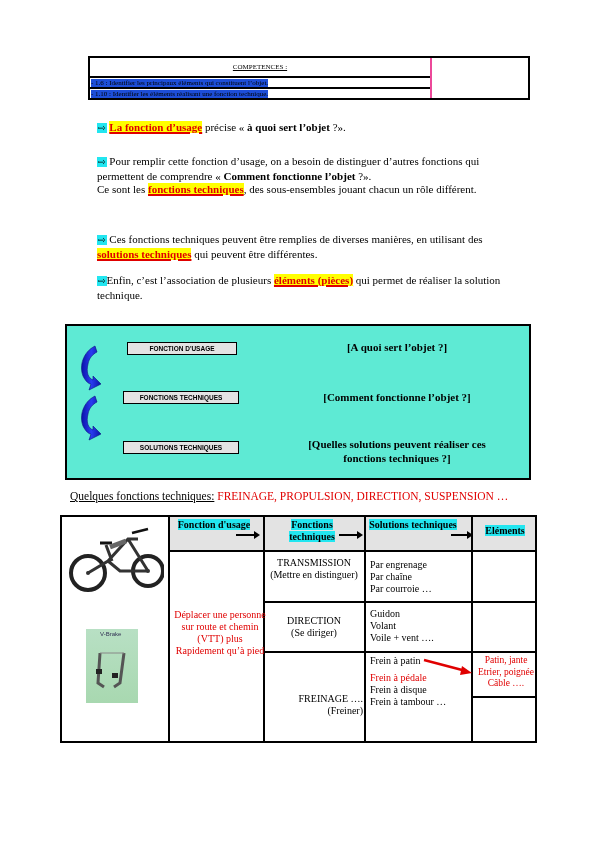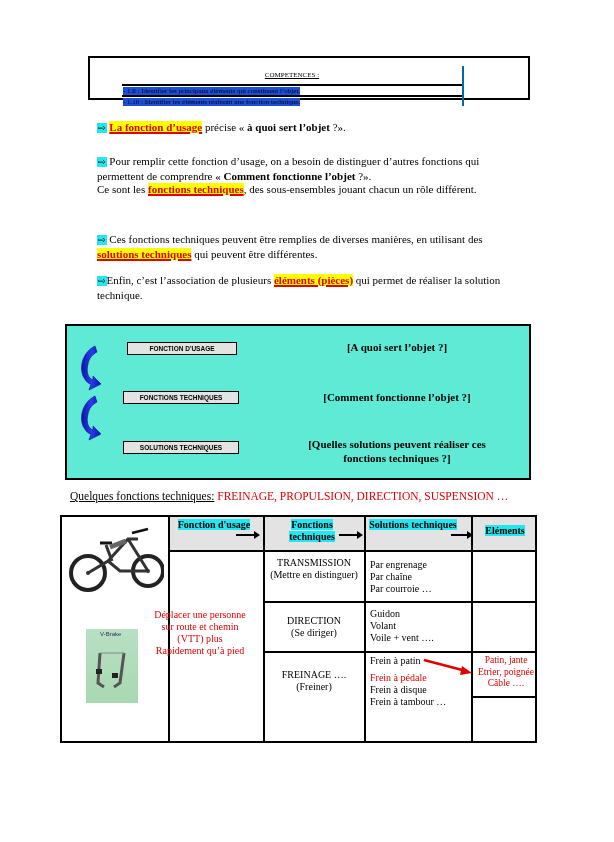--- a/index.html
+++ b/index.html
@@ -1,21 +1,21 @@
 <!DOCTYPE html>
 <html><head>
 <meta charset="utf-8">
 <style>
   html, body { margin:0; padding:0; background:#fff; }
   body { width:614px; height:842px; position:relative; overflow:hidden; font-family:"Liberation Serif", serif; color:#000; }
   .abs { position:absolute; }
 
   
   #comp-box { left:88px; top:56px; width:442px; height:44px; border:2px solid #000; box-sizing:border-box; }
-  #comp-left { position:absolute; left:0; top:8px; width:342px; height:100%; border-right:2px solid #0369a1; box-sizing:border-box;margin-left:32px; }
+  #comp-left { position:absolute; left:0; top:0; width:342px; height:100%; border-right:2px solid #ec4899; box-sizing:border-box; }
   #comp-title { position:absolute; left:0; right:0; top:5px; text-align:center; font-size:7px; text-decoration:underline; }
   .comp-line { position:absolute; left:0; right:0; height:12px; border-top:2px solid #000; font-size:7px; line-height:11px; padding-left:1px; box-sizing:border-box; }
   .comp-line span { background:#1d4ed8; }
   #comp-l1 { top:18px; }
   #comp-l2 { top:29px; }
   #fiche { position:absolute; left:342px; right:0; top:0; bottom:0; text-align:center; font-size:11px; padding-top:26px; box-sizing:border-box; }
 
   
   .para { font-size:11px; line-height:13.5px; }
   .arrow { background:#22e6f0; color:#000; font-family:"DejaVu Sans", sans-serif; font-size:9px; padding:0 1px; }
@@ -134,21 +134,21 @@
     <div style="position:absolute; left:14px; top:2px; font-family:'Liberation Sans',sans-serif; font-size:6px; color:#335;">V-Brake</div>
     <svg class="abs" style="left:4px; top:10px;" width="44" height="60" viewBox="0 0 44 60">
       <path d="M10 14 L8 44 L14 48" stroke="#555" stroke-width="3" fill="none"></path>
       <path d="M34 14 L30 44 L24 48" stroke="#555" stroke-width="3" fill="none"></path>
       <path d="M10 14 L34 14" stroke="#888" stroke-width="1"></path>
       <rect x="6" y="30" width="6" height="5" fill="#222"></rect>
       <rect x="22" y="34" width="6" height="5" fill="#222"></rect>
     </svg>
   </div>
 
-  <div class="cell red" style="left:92px; top:92px; width:92px; text-align:center;">Déplacer une personne sur route et chemin (VTT) plus Rapidement qu’à pied</div>
+  <div class="cell red" style="left:112px; top:92px; width:92px; text-align:center;">Déplacer une personne sur route et chemin (VTT) plus Rapidement qu’à pied</div>
 
   <div class="cell" style="left:203px; top:40px; width:98px; text-align:center;">
     <span>TRANSMISSION</span><br>
     <span>(Mettre en distinguer)</span>
   </div>
   <div class="cell" style="left:308px; top:42px;">
     <span>Par engrenage</span><br>
     <span>Par chaîne</span><br>
     <span>Par courroie …</span>
   </div>
@@ -156,21 +156,21 @@
   <div class="cell" style="left:203px; top:98px; width:98px; text-align:center;">
     <span>DIRECTION</span><br>
     <span>(Se diriger)</span>
   </div>
   <div class="cell" style="left:308px; top:91px;">
     <span>Guidon</span><br>
     <span>Volant</span><br>
     <span>Voile + vent ….</span>
   </div>
 
-  <div class="cell" style="left:203px; top:152px; width:98px; text-align:center;">
+  <div class="cell" style="left:203px; top:176px; width:98px; text-align:right;">
     <span>FREINAGE ….</span><br>
     <span>(Freiner)</span>
   </div>
   <div class="cell" style="left:308px; top:138px;">
     <span>Frein à patin</span><br>
     <span class="red" style="display:inline-block; margin-top:5px;">Frein à pédale</span><br>
     <span style="display:inline-block; ">Frein à disque</span><br>
     <span>Frein à tambour …</span>
   </div>
   <svg class="abs" style="left:360px; top:140px;" width="52" height="20" viewBox="0 0 52 20">

